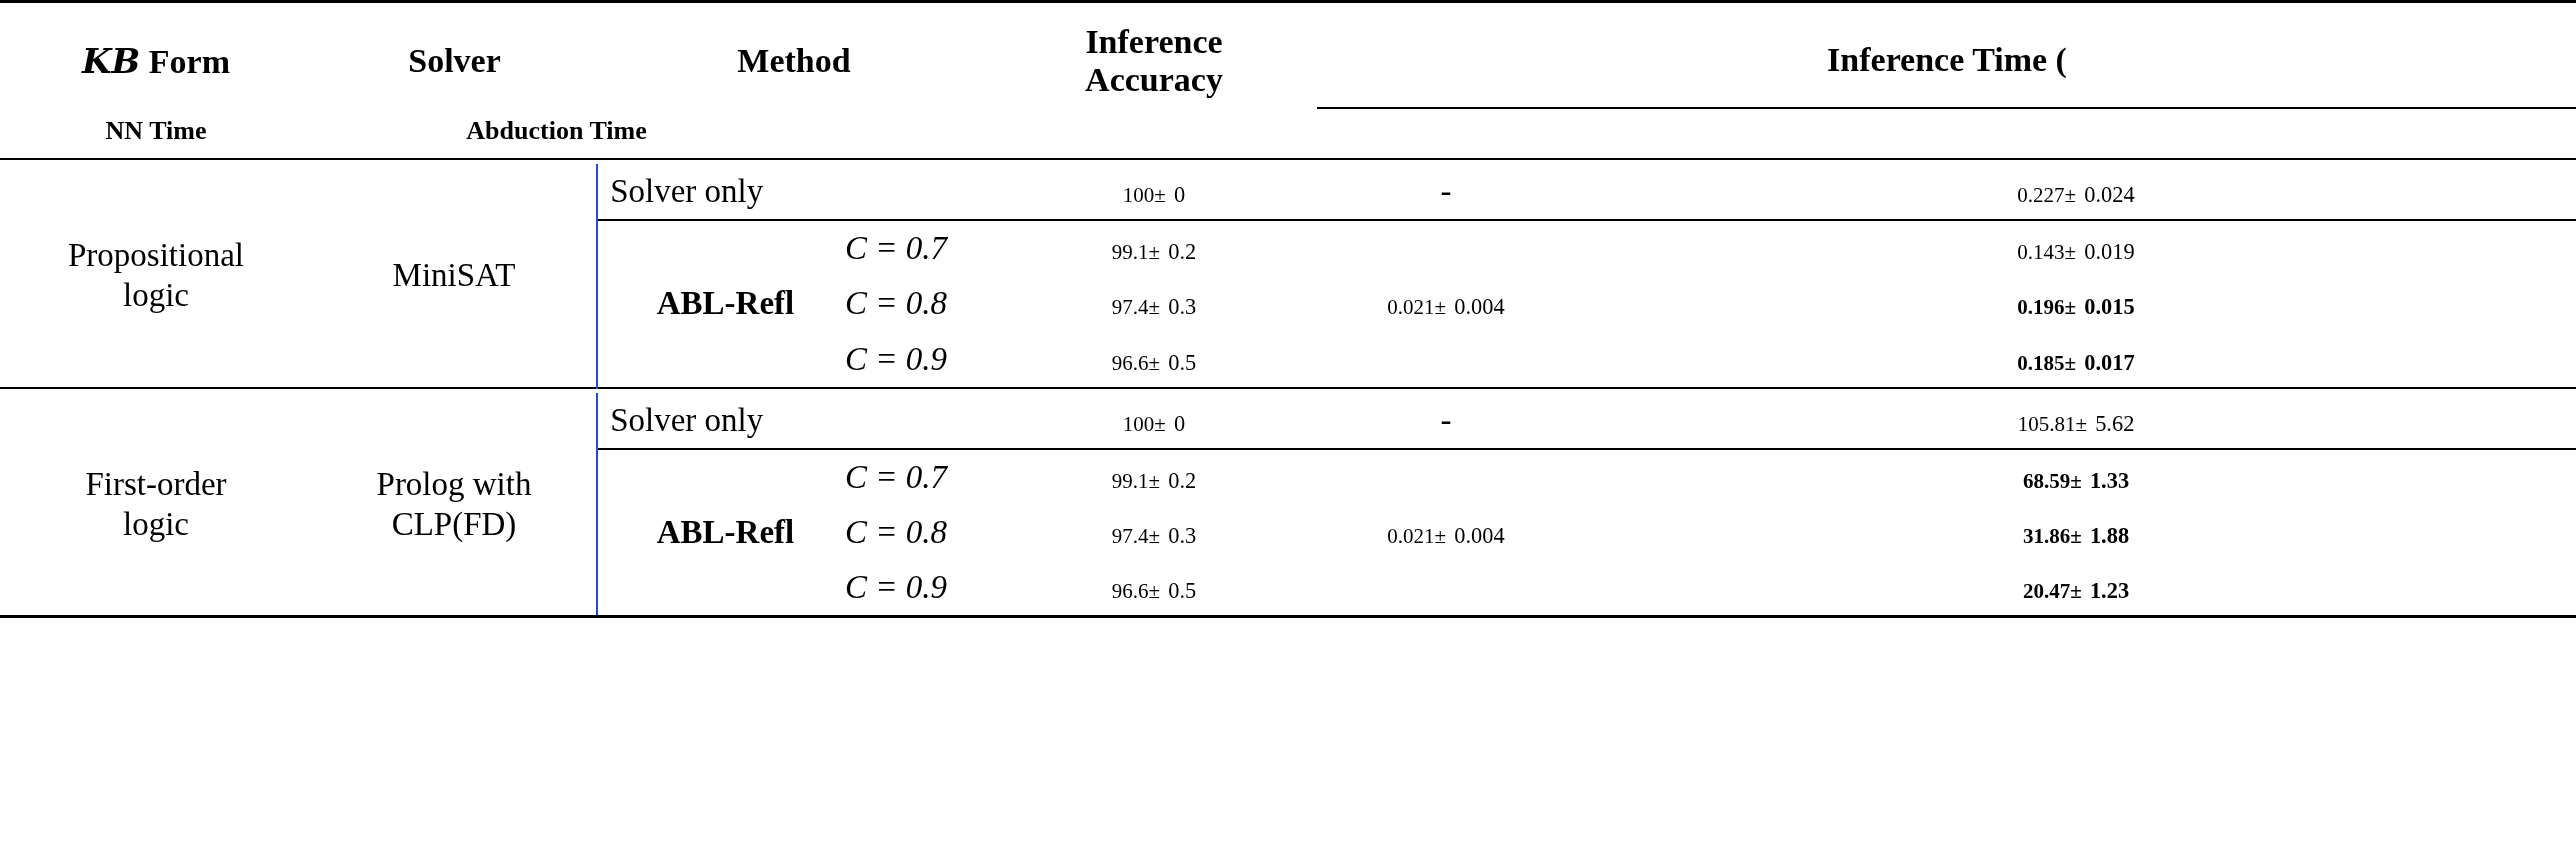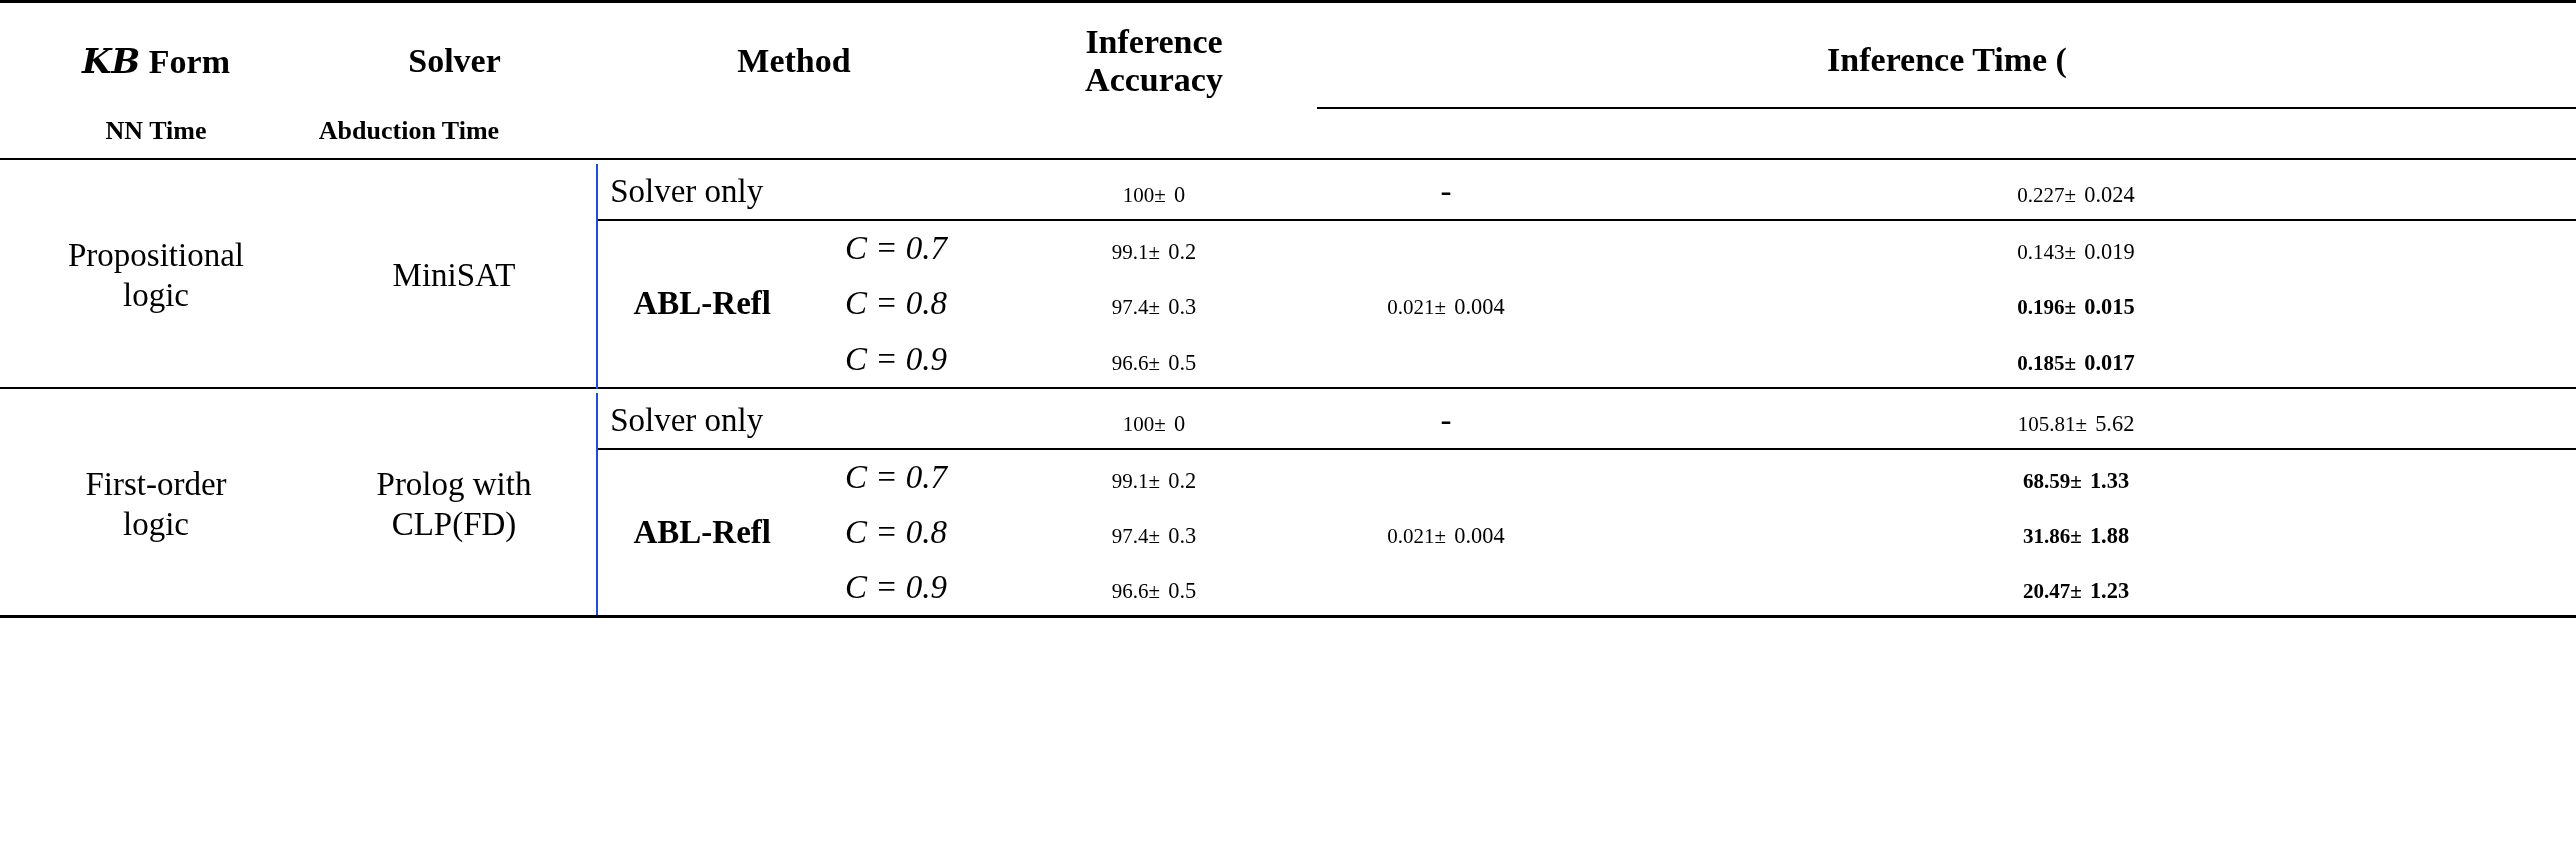--- a/index.html
+++ b/index.html
@@ -86,21 +86,21 @@
   .mathit {
     font-style: italic;
     font-family: "Liberation Serif", serif;
   }
   .method-label {
     text-align: left;
     padding-left: 12.2px;
   }
   .method-abl {
     font-weight: bold;
-    text-align: center;
+    text-align: right;
     padding-left: 12.2px;
   }
   .vline-left {
     border-left: 2px solid #1d4ed8;
   }
   .group-cell {
     font-size: 33px;
     line-height: 1.22;
   }
 </style>
@@ -140,21 +140,21 @@
     </tr>
 
     <tr>
       <td colspan="3" style="padding:0;height:0">
         <div style="border-top:2px solid #000;width:100%;"></div>
       </td>
     </tr>
 
     <tr>
       <th class="subhdr">NN Time</th>
-      <th class="subhdr" colspan="2" style="text-align:left">Abduction Time</th>
+      <th class="subhdr" colspan="2" style="text-align:center">Abduction Time</th>
     </tr>
 
     <tr>
       <td class="hline-thin" colspan="8" style="height:4.1px"></td>
     </tr>
 
     <tr>
       <td class="group-cell" rowspan="5">
         <div>Propositional</div>
         <div>logic</div>

